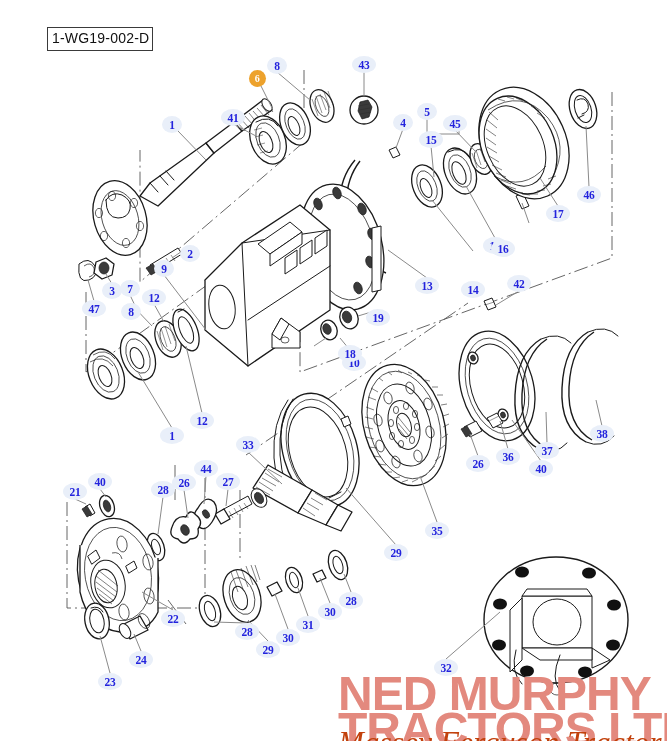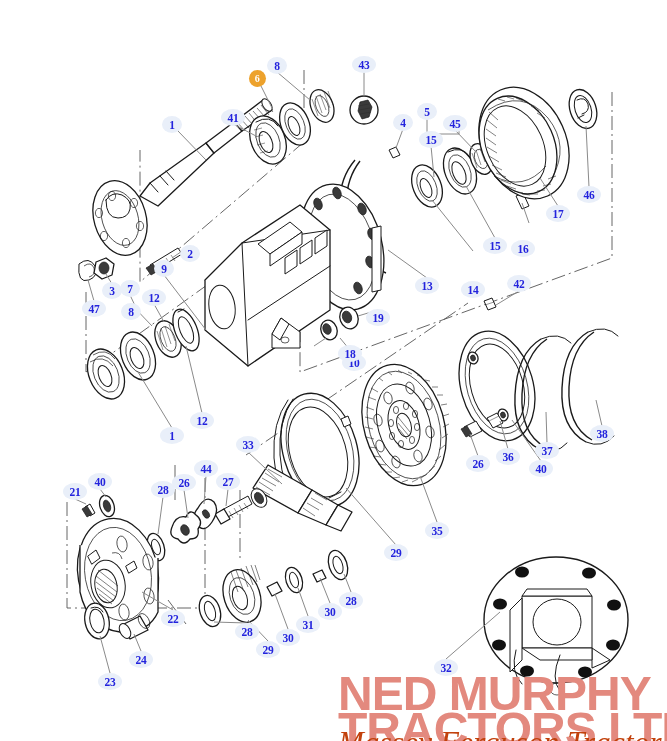--- a/index.html
+++ b/index.html
@@ -615,41 +615,42 @@
       <path d="M268 641 L248 620"></path>
       <path d="M288 629 L275 594"></path>
       <path d="M308 616 L298 588"></path>
       <path d="M330 603 L320 578"></path>
       <path d="M351 592 L344 574"></path>
       <path d="M446 659 L500 612"></path>
       <path d="M354 355 L340 338"></path>
     </g>
   </svg>
 
+  <div class="code-box">1-WG19-002-D</div>
 
   <div id="callout-layer">
       <div class="callout" style="left: 172px; top: 124px;">1</div>
       <div class="callout" style="left: 190px; top: 253px;">2</div>
       <div class="callout" style="left: 112px; top: 290px;">3</div>
       <div class="callout" style="left: 403px; top: 122px;">4</div>
       <div class="callout" style="left: 427px; top: 111px;">5</div>
       <div class="callout hl" style="left: 257px; top: 78px;">6</div>
       <div class="callout" style="left: 130px; top: 288px;">7</div>
       <div class="callout" style="left: 277px; top: 65px;">8</div>
       <div class="callout" style="left: 131px; top: 311px;">8</div>
       <div class="callout" style="left: 164px; top: 268px;">9</div>
       <div class="callout wide" style="left: 354px; top: 362px;">10</div>
       <div class="callout wide" style="left: 172px; top: 435px;">1</div>
       <div class="callout wide" style="left: 154px; top: 297px;">12</div>
       <div class="callout wide" style="left: 202px; top: 420px;">12</div>
       <div class="callout wide" style="left: 427px; top: 285px;">13</div>
       <div class="callout wide" style="left: 473px; top: 258px; margin-top: 23px;">14</div>
       <div class="callout wide" style="left: 431px; top: 139px;">15</div>
       <div class="callout wide" style="left: 495px; top: 245px;">15</div>
-      <div class="callout wide" style="left: 523px; top: 230px; margin-top: 10px;">16</div>
+      <div class="callout wide" style="left: 503px; top: 230px; margin-top: 10px;">16</div>
       <div class="callout wide" style="left: 558px; top: 213px;">17</div>
       <div class="callout wide" style="left: 314px; top: 353px; margin-left: 24px;">18</div>
       <div class="callout wide" style="left: 378px; top: 317px;">19</div>
       <div class="callout wide" style="left: 100px; top: 481px;">40</div>
       <div class="callout wide" style="left: 75px; top: 491px;">21</div>
       <div class="callout wide" style="left: 173px; top: 618px;">22</div>
       <div class="callout wide" style="left: 110px; top: 681px;">23</div>
       <div class="callout wide" style="left: 141px; top: 659px;">24</div>
       <div class="callout wide" style="left: 163px; top: 489px;">28</div>
       <div class="callout wide" style="left: 184px; top: 482px;">26</div>

